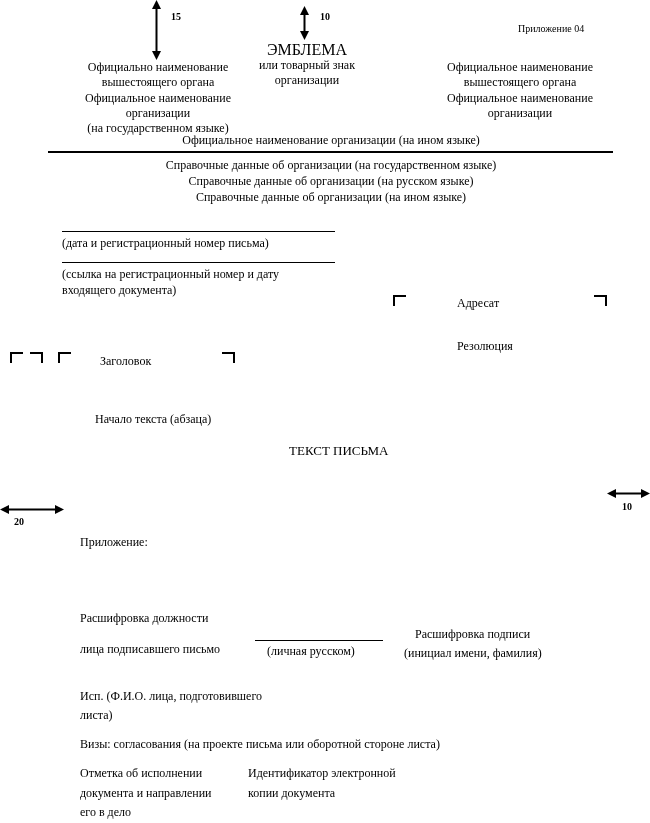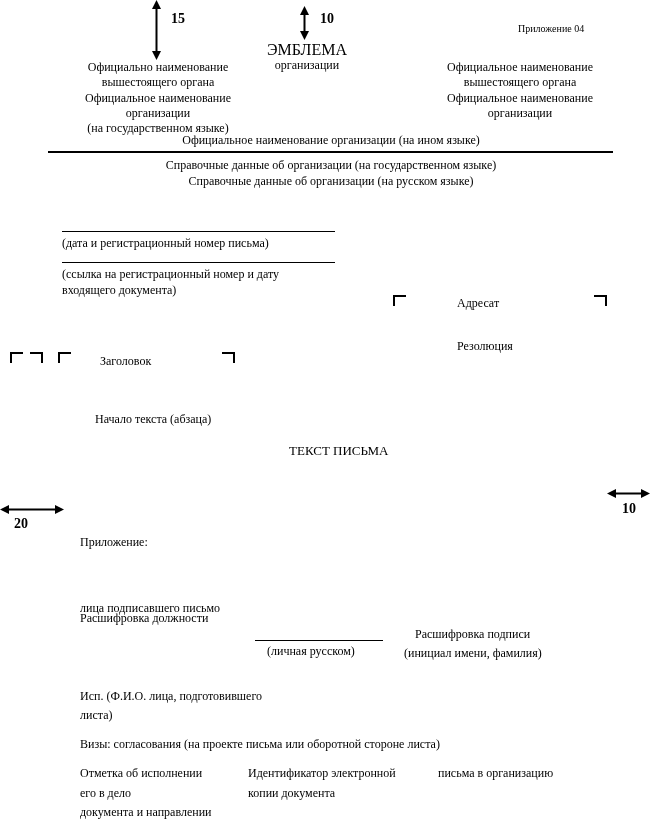--- a/index.html
+++ b/index.html
@@ -4,21 +4,21 @@
 <style>
   html,body{margin:0;padding:0;background:#888;}
   .page{
     position:relative;width:650px;height:823px;background:#ffffff;
     font-family:"Liberation Serif","DejaVu Serif",serif;
     font-size:12px;color:#000;overflow:hidden;margin:0 auto;
   }
   .abs{position:absolute;}
   .ctr{text-align:center;}
   .ln{line-height:15.3px;}
-  .dim{font-weight:bold;font-size:14px;font-family:"Liberation Serif",serif;text-align:center;}
+  .dim{font-weight:bold;font-size:10px;font-family:"Liberation Serif",serif;text-align:center;}
   .corner-l{position:absolute;width:11px;height:9px;border-top:2px solid #000;border-left:2px solid #000;}
   .corner-r{position:absolute;width:11px;height:9px;border-top:2px solid #000;border-right:2px solid #000;}
   .rule{position:absolute;background:#000;height:2px;}
   .uline{position:absolute;border-top:1.6px solid #000;}
   svg{display:block;}
 </style>
 </head>
 <body>
 
 <div class="page">
@@ -42,37 +42,39 @@
   <div class="abs ctr" style="left:58px;top:60px;width:200px">
     <div class="ln">Официально наименование</div>
     <div class="ln">вышестоящего органа</div>
     <div class="ln">Официальное наименование</div>
     <div class="ln">организации</div>
     <div class="ln">(на государственном языке)</div>
   </div>
 
   <div class="abs ctr" style="left:232px;top:41px;width:150px">
     <div style="line-height:17px;font-size:16px">ЭМБЛЕМА</div>
+    <div class="ln">или товарный знак</div>
     <div class="ln">организации</div>
   </div>
 
   <div class="abs ctr" style="left:415px;top:60px;width:210px">
     <div class="ln">Официальное наименование</div>
     <div class="ln">вышестоящего органа</div>
     <div class="ln">Официальное наименование</div>
     <div class="ln">организации</div>
   </div>
 
   <div class="abs ctr" style="left:50px;top:133px;width:562px">Официальное наименование организации (на ином языке)</div>
 
   <div class="rule" style="left:48px;top:151px;width:565px"></div>
 
   <div class="abs ctr" style="left:50px;top:157px;width:562px">
     <div style="line-height:16px">Справочные данные об организации (на государственном языке)</div>
     <div style="line-height:16px">Справочные данные об организации (на русском языке)</div>
+    <div style="line-height:16px">Справочные данные об организации (на ином языке)</div>
   </div>
 
   <div class="uline" style="left:62px;top:231px;width:273px"></div>
   <div class="abs" style="left:62px;top:236px">(дата и регистрационный номер  письма)</div>
 
   <div class="uline" style="left:62px;top:262px;width:273px"></div>
   <div class="abs" style="left:62px;top:267px">(ссылка на  регистрационный номер и дату</div>
   <div class="abs" style="left:62px;top:283px">входящего  документа)</div>
 
   <div class="corner-l" style="left:393px;top:295px"></div>
@@ -100,41 +102,40 @@
   <svg class="abs" style="left:607px;top:487px" width="43" height="13">
     <polygon points="0,6.5 9,2 9,11" fill="#000"></polygon>
     <line x1="7" y1="6.5" x2="36" y2="6.5" stroke="#000" stroke-width="2"></line>
     <polygon points="43,6.5 34,2 34,11" fill="#000"></polygon>
   </svg>
   <div class="abs dim" style="left:622px;top:501px">10</div>
 
   <div class="abs" style="left:80px;top:535px">Приложение:</div>
 
   <div class="abs" style="left:80px;top:611px">Расшифровка должности</div>
-  <div class="abs" style="left:80px;top:601px">лица подписавшего письмо</div>
+  <div class="abs" style="left:80px;top:642px">лица подписавшего письмо</div>
 
   <div class="uline" style="left:255px;top:640px;width:128px"></div>
   <div class="abs" style="left:267px;top:644px">(личная  русском)</div>
 
   <div class="abs" style="left:415px;top:627px">Расшифровка подписи</div>
   <div class="abs" style="left:404px;top:646px">(инициал имени, фамилия)</div>
 
   <div class="abs" style="left:80px;top:689px">Исп. (Ф.И.О. лица, подготовившего</div>
   <div class="abs" style="left:80px;top:708px">листа)</div>
 
   <div class="abs" style="left:80px;top:737px">Визы: согласования (на проекте письма или оборотной стороне листа)</div>
 
   <div class="abs" style="left:80px;top:764px;line-height:19.5px">
     <div>Отметка об исполнении</div>
+    <div>документа и направлении</div>
     <div>его в дело</div>
-    <div>документа и направлении</div>
   </div>
 
   <div class="abs" style="left:248px;top:764px;line-height:19.5px">
     <div>Идентификатор электронной</div>
     <div>копии документа</div>
   </div>
 
   <div class="abs" style="left:438px;top:764px;line-height:19.5px">
-    <div>письма в организацию</div>
   </div>
 
 </div>
 
 </body></html>

